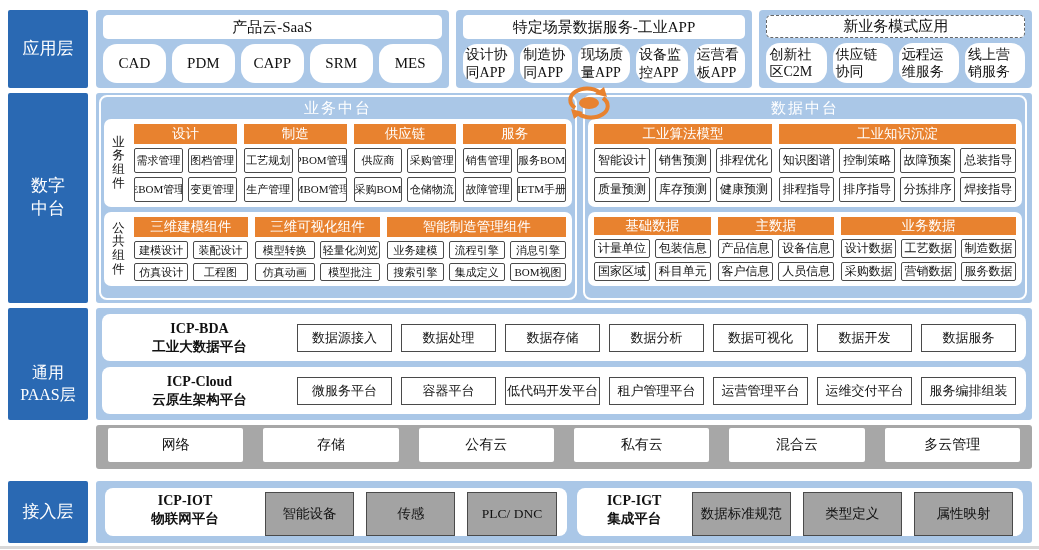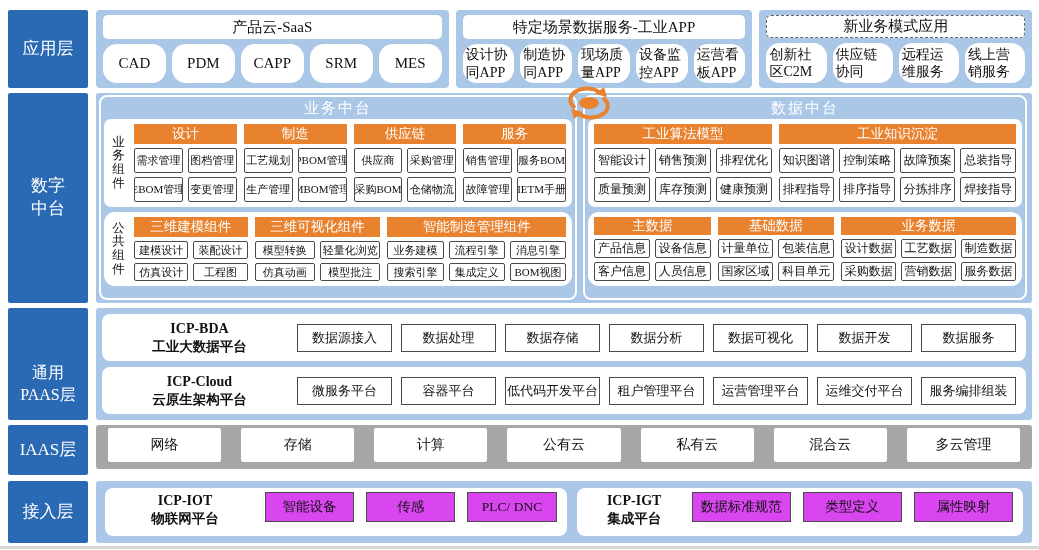--- a/index.html
+++ b/index.html
@@ -38,21 +38,21 @@
 
   
   .band2{top:93px;height:210px;}
   .subpanel{position:absolute;top:2px;height:205px;border:2px solid #fff;border-radius:8px;padding:0 3px;}
   .sp-biz{left:3px;width:478px;}
   .sp-data{left:487px;width:444px;}
   .sp-title{height:22px;color:#fff;font-size:15px;display:flex;align-items:center;justify-content:center;
     letter-spacing:2px;}
   .wpanel{background:#fff;border-radius:7px;padding:5px 6px;display:flex;gap:7px;}
   .wpanel.p1{height:88px;margin-bottom:5px;}
-  .wpanel.p2{height:74px;border-radius:11px;}
+  .wpanel.p2{height:74px;}
   .vlabel{width:17px;display:flex;align-items:center;justify-content:center;text-align:center;
     font-size:12.5px;line-height:1.1;word-break:break-all;}
   .grp{display:flex;flex-direction:column;min-width:0;}
   .ohead{background:var(--orange);color:#fff;height:20px;font-size:13.5px;display:flex;align-items:center;
     justify-content:center;margin-bottom:4px;white-space:nowrap;}
   .grid2,.grid3,.grid4{display:grid;gap:4px 5px;flex:1;}
   .grid2{grid-template-columns:repeat(2,1fr);}
   .grid3{grid-template-columns:repeat(3,1fr);}
   .grid4{grid-template-columns:repeat(4,1fr);}
   .cell{background:#fff;border:1px solid var(--bdr);border-radius:2px;display:flex;align-items:center;
@@ -75,38 +75,37 @@
   .ichip{background:#fff;flex:1;height:34px;display:flex;align-items:center;justify-content:center;
     font-size:14px;border-radius:2px;}
 
   
   .band5{top:481px;height:62px;padding:7px 9px;display:flex;gap:10px;}
   .accpanel{background:#fff;border-radius:8px;display:flex;align-items:flex-start;padding:4px 10px;gap:10px;}
   .alabel{text-align:center;font-weight:600;line-height:1.3;}
   .alabel .l1{font-size:14px;}
   .alabel .l2{font-size:13.5px;}
   .aitems{flex:1;display:flex;gap:12px;}
-  .abox{background:#d946ef;border:1px solid var(--bdr);height:30px;flex:1;display:flex;align-items:center;
+  .abox{background:#a3a3a3;border:1px solid var(--bdr);height:44px;flex:1;display:flex;align-items:center;
     justify-content:center;font-size:13.5px;white-space:nowrap;}
 
   .bottomrule{position:absolute;left:0;top:546px;width:1039px;height:3px;background:#d8d8d8;}
 </style>
 </head>
 <body>
 
 <div class="canvas">
 
   <div class="llabel" style="top:10px;height:78px;">应用层</div>
   <div class="llabel" style="top:93px;height:210px;">
       <span style="width:40px;">数字中台</span>
     </div>
   <div class="llabel" style="top:308px;height:112px;font-size:16px;">
       <span style="width:62px;margin-top:40px;">通用PAAS层</span>
     </div>
-  <div class="llabel" style="top:425px;height:50px;">IAAS层</div>
   <div class="llabel" style="top:481px;height:62px;">接入层</div>
 
   <div class="band band1">
     <section class="appgroup" style="flex:347;">
       <div class="ghead">产品云-SaaS</div>
       <div class="rowflex">
           <div class="achip">CAD</div>
           <div class="achip">PDM</div>
           <div class="achip">CAPP</div>
           <div class="achip">SRM</div>
@@ -246,35 +245,35 @@
               <div class="cell">排程指导</div>
               <div class="cell">排序指导</div>
               <div class="cell">分拣排序</div>
               <div class="cell">焊接指导</div>
             </div>
         </div>
       </div>
 
       <div class="wpanel p2 mid">
         <div class="grp" style="flex:2;">
+          <div class="ohead">基础数据</div>
+          <div class="grid2">
+              <div class="cell">计量单位</div>
+              <div class="cell">包装信息</div>
+              <div class="cell">国家区域</div>
+              <div class="cell">科目单元</div>
+            </div>
+        </div>
+        <div class="grp" style="flex:2;">
           <div class="ohead">主数据</div>
           <div class="grid2">
               <div class="cell">产品信息</div>
               <div class="cell">设备信息</div>
               <div class="cell">客户信息</div>
               <div class="cell">人员信息</div>
-            </div>
-        </div>
-        <div class="grp" style="flex:2;">
-          <div class="ohead">基础数据</div>
-          <div class="grid2">
-              <div class="cell">计量单位</div>
-              <div class="cell">包装信息</div>
-              <div class="cell">国家区域</div>
-              <div class="cell">科目单元</div>
             </div>
         </div>
         <div class="grp" style="flex:3;">
           <div class="ohead">业务数据</div>
           <div class="grid3">
               <div class="cell">设计数据</div>
               <div class="cell">工艺数据</div>
               <div class="cell">制造数据</div>
               <div class="cell">采购数据</div>
               <div class="cell">营销数据</div>
@@ -314,21 +313,20 @@
           <div class="pbox">运营管理平台</div>
           <div class="pbox">运维交付平台</div>
           <div class="pbox">服务编排组装</div>
         </div>
     </div>
   </div>
 
   <div class="band gray band4">
       <div class="ichip">网络</div>
       <div class="ichip">存储</div>
-      <div class="ichip">计算</div>
       <div class="ichip">公有云</div>
       <div class="ichip">私有云</div>
       <div class="ichip">混合云</div>
       <div class="ichip">多云管理</div>
     </div>
 
   <div class="band blue band5">
     <div class="accpanel" style="flex:462;">
       <div class="alabel" style="width:140px;">
         <div class="l1">ICP-IOT</div>

